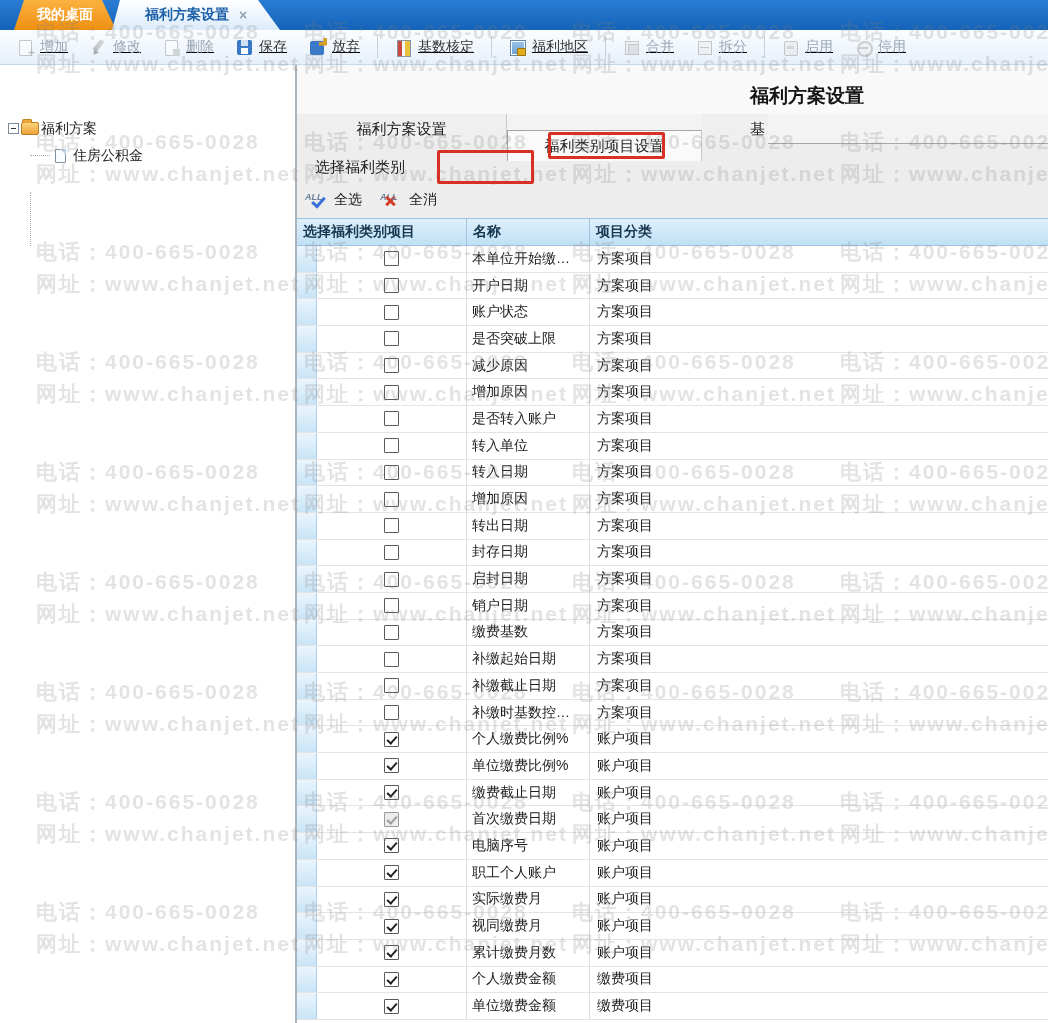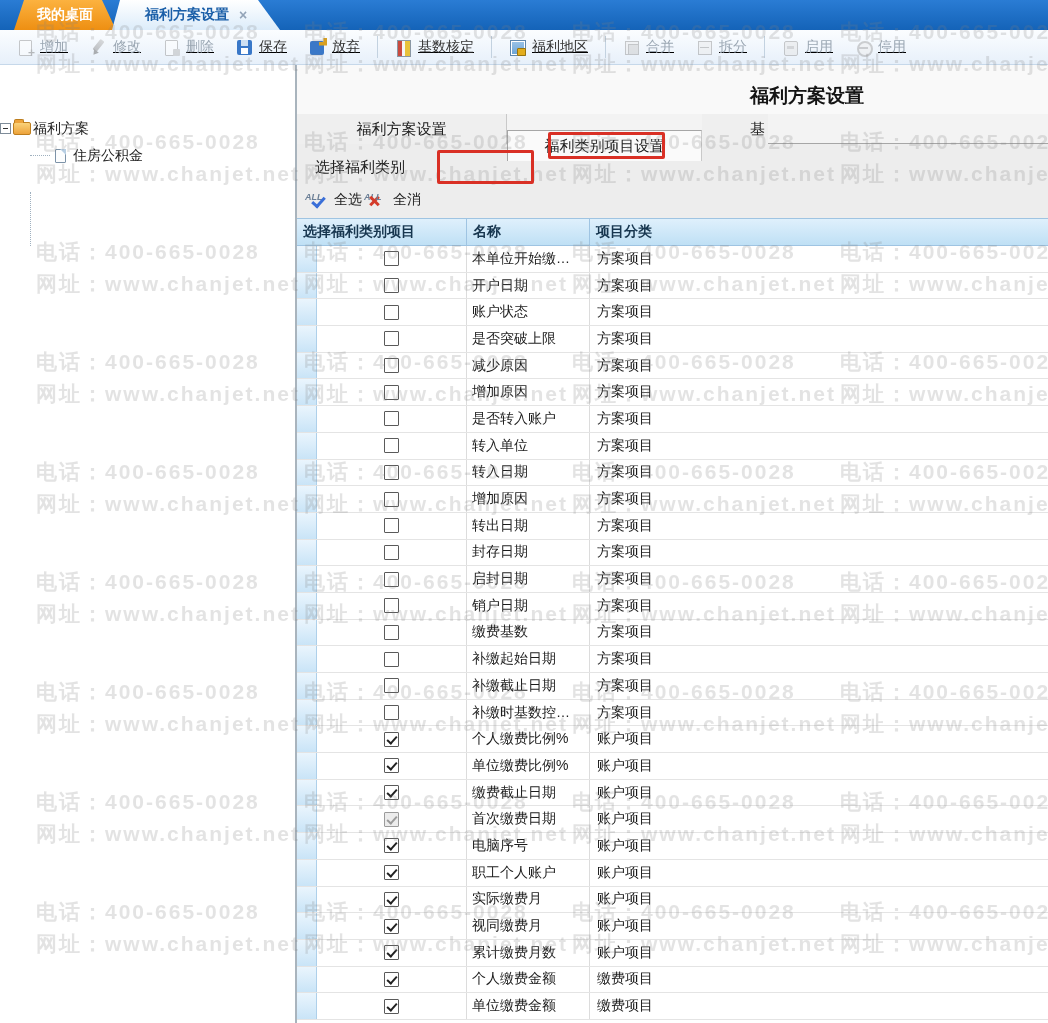--- a/index.html
+++ b/index.html
@@ -54,21 +54,21 @@
   .split-icon::after{content:"";position:absolute;left:4px;top:8px;width:9px;height:1px;background:#8a97a4}
   .enable-icon::before{content:"";position:absolute;left:2px;top:2px;width:12px;height:13px;background:#dfe6ec;border:1px solid #8a97a4;border-radius:2px}
   .enable-icon::after{content:"";position:absolute;left:5px;top:7px;width:7px;height:3px;background:#aab6c2}
   .disable-icon::before{content:"";position:absolute;left:2px;top:2px;width:12px;height:12px;border:2px solid #9aa4ae;border-radius:50%;background:#e8edf2}
   .disable-icon::after{content:"";position:absolute;left:4px;top:8px;width:9px;height:2px;background:#9aa4ae}
 
   
   #tree{position:absolute;left:0;top:65px;width:297px;height:958px;background:#fff;
     border-right:2px solid #a9b4bd;padding-top:50px;}
   .tree-row{height:27px;display:flex;align-items:center;font-size:14px;color:#222}
-  .tree-root{padding-left:0;gap:2px}
+  .tree-root{padding-left:8px;gap:2px}
   .tree-child{padding-left:55px;gap:7px;position:relative}
   .tree-child::before{content:"";position:absolute;left:30px;top:13px;width:20px;border-top:1px dotted #9fb0bf}
   #tree .vline{position:absolute;left:30px;top:127px;height:54px;border-left:1px dotted #9fb0bf}
   .expander{width:11px;height:11px;background:#fff;border:1px solid #7e8c99;position:relative;flex:none}
   .expander::after{content:"";position:absolute;left:2px;top:4px;width:5px;height:1px;background:#333}
   .folder-icon{width:18px;height:13px;position:relative;flex:none;border-radius:2px 2px 2px 2px;
     background:linear-gradient(#fad27a,#eda33b);border:1px solid #bd7e1e}
   .folder-icon::before{content:"";position:absolute;left:0;top:-4px;width:8px;height:3px;background:#eda33b;border:1px solid #bd7e1e;border-bottom:none;border-radius:2px 2px 0 0}
   .file-icon{width:11px;height:14px;background:#fcfdfe;border:1px solid #7d93a8;border-radius:1px;position:relative;flex:none}
   .file-icon::before{content:"";position:absolute;right:-1px;top:-1px;border:3px solid transparent;border-top:3px solid #b8cfe4;border-right:3px solid #b8cfe4}
@@ -92,21 +92,21 @@
 
   #form-row{position:absolute;left:0;top:89px;width:751px;height:27px}
   #cat-label{position:absolute;left:18px;top:4px;font-size:15px;color:#222;white-space:nowrap}
   #cat-combo{position:absolute;left:143px;top:0;width:273px;height:27px;background:#fff;border:1px solid #8399ac}
   #cat-value{position:absolute;left:8px;top:4px;font-size:15px;color:#111;white-space:nowrap}
   #cat-arrow{position:absolute;right:0;top:0;width:23px;height:25px;background:linear-gradient(#f6f6f6,#dcdcdc);
     border-left:1px solid #aab4bd;display:flex;align-items:center;justify-content:center}
   #cat-arrow::after{content:"";border:4px solid transparent;border-top:5px solid #5a6670;margin-top:4px}
   .ann-combo{left:140px;top:-4px;width:97px;height:34px}
 
-  #sel-row{position:absolute;left:8px;top:122px;height:26px;display:flex;align-items:center;gap:2px;font-size:14px;color:#222}
+  #sel-row{position:absolute;left:8px;top:122px;height:26px;display:flex;align-items:center;gap:18px;font-size:14px;color:#222}
   .sel-btn{display:flex;align-items:center;gap:5px}
   .all-icon{position:relative;width:24px;height:17px;flex:none;font-style:italic;font-weight:bold;font-size:9px;color:#6b7f96}
   .all-icon .all-txt{position:absolute;left:0;top:0}
   .all-check-icon::after{content:"";position:absolute;left:7px;top:5px;width:10px;height:5px;
     border-left:3px solid #3a6fd8;border-bottom:3px solid #3a6fd8;transform:rotate(-48deg)}
   .all-x-icon::before,.all-x-icon::after{content:"";position:absolute;left:9px;top:3px;width:3px;height:12px;background:#d43b2a}
   .all-x-icon::before{transform:rotate(45deg)}
   .all-x-icon::after{transform:rotate(-45deg)}
 
   

